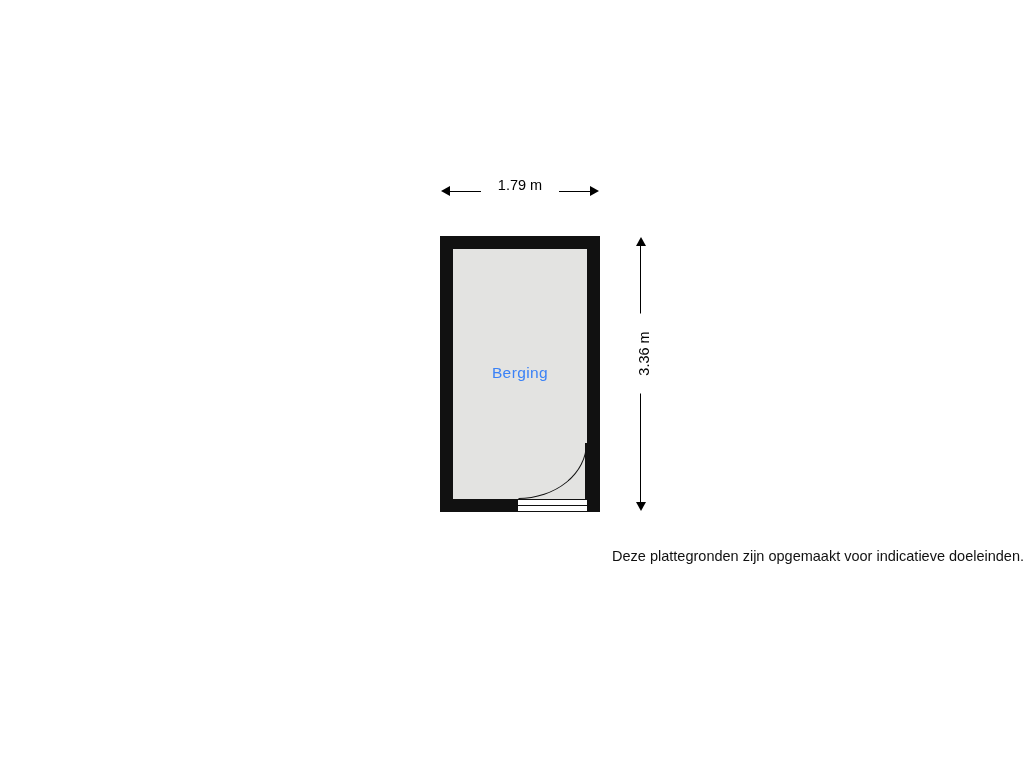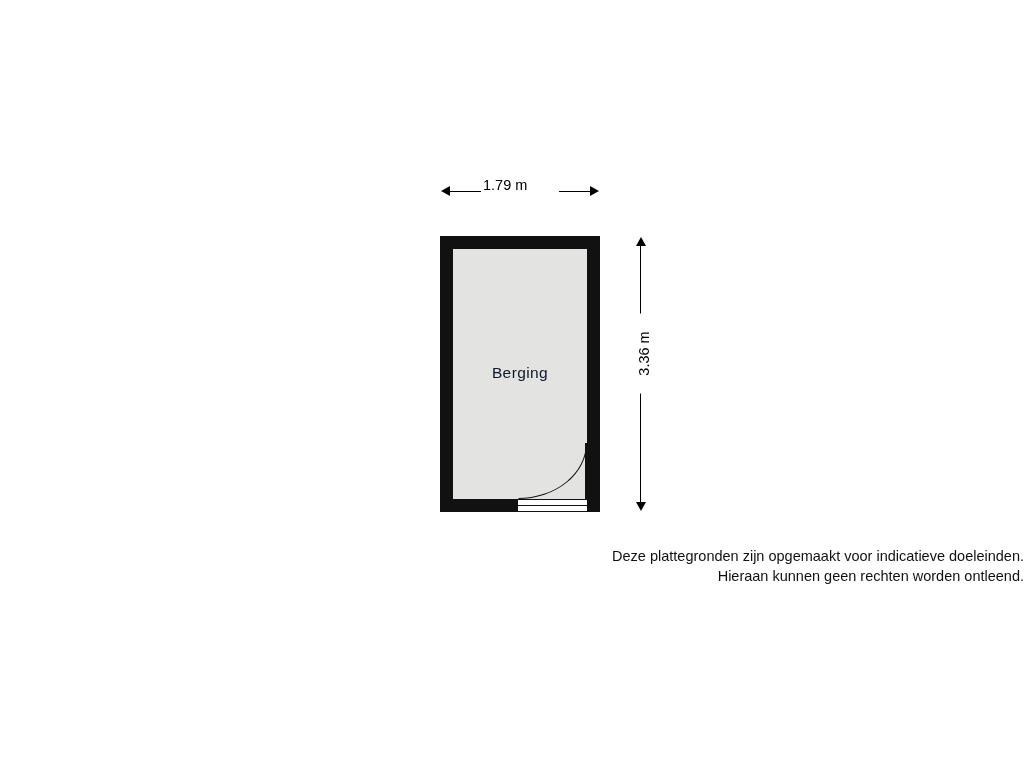--- a/index.html
+++ b/index.html
@@ -51,21 +51,21 @@
   }
   .dim-h .arrow-right {
     right: 1px;
     border-left: 9px solid #000;
   }
   .dim-h .label {
     position: absolute;
     left: 0;
     right: 0;
     top: 0px;
-    text-align: left;
+    text-align: center;
     font-size: 14.5px;
     background: #ffffff;
     padding: 0 2px;
     width: 74px;
     margin: 0 auto;
     line-height: 19px;
   }
 
   
   .dim-v {
@@ -184,21 +184,21 @@
     box-sizing: border-box;
   }
   .room-label {
     position: absolute;
     left: 0;
     right: 0;
     top: 128px;
     text-align: center;
     font-size: 15.5px;
     letter-spacing: 0.4px;
-    color: #0f172a;
+    color: #3b82f6;
   }
 
   
   .disclaimer {
     position: absolute;
     left: 0;
     right: 0;
     top: 546px;
     text-align: right;
     font-size: 14.5px;
@@ -233,16 +233,15 @@
 
   <div class="dim-v">
     <div class="line"></div>
     <div class="arrow-up"></div>
     <div class="arrow-down"></div>
     <div class="label">3.36 m</div>
   </div>
 
   <div class="disclaimer">
     <div>Deze plattegronden zijn opgemaakt voor indicatieve doeleinden.</div>
-    <div>Hieraan kunnen geen rechten worden ontleend.</div>
   </div>
 
 </div>
 
 </body></html>

